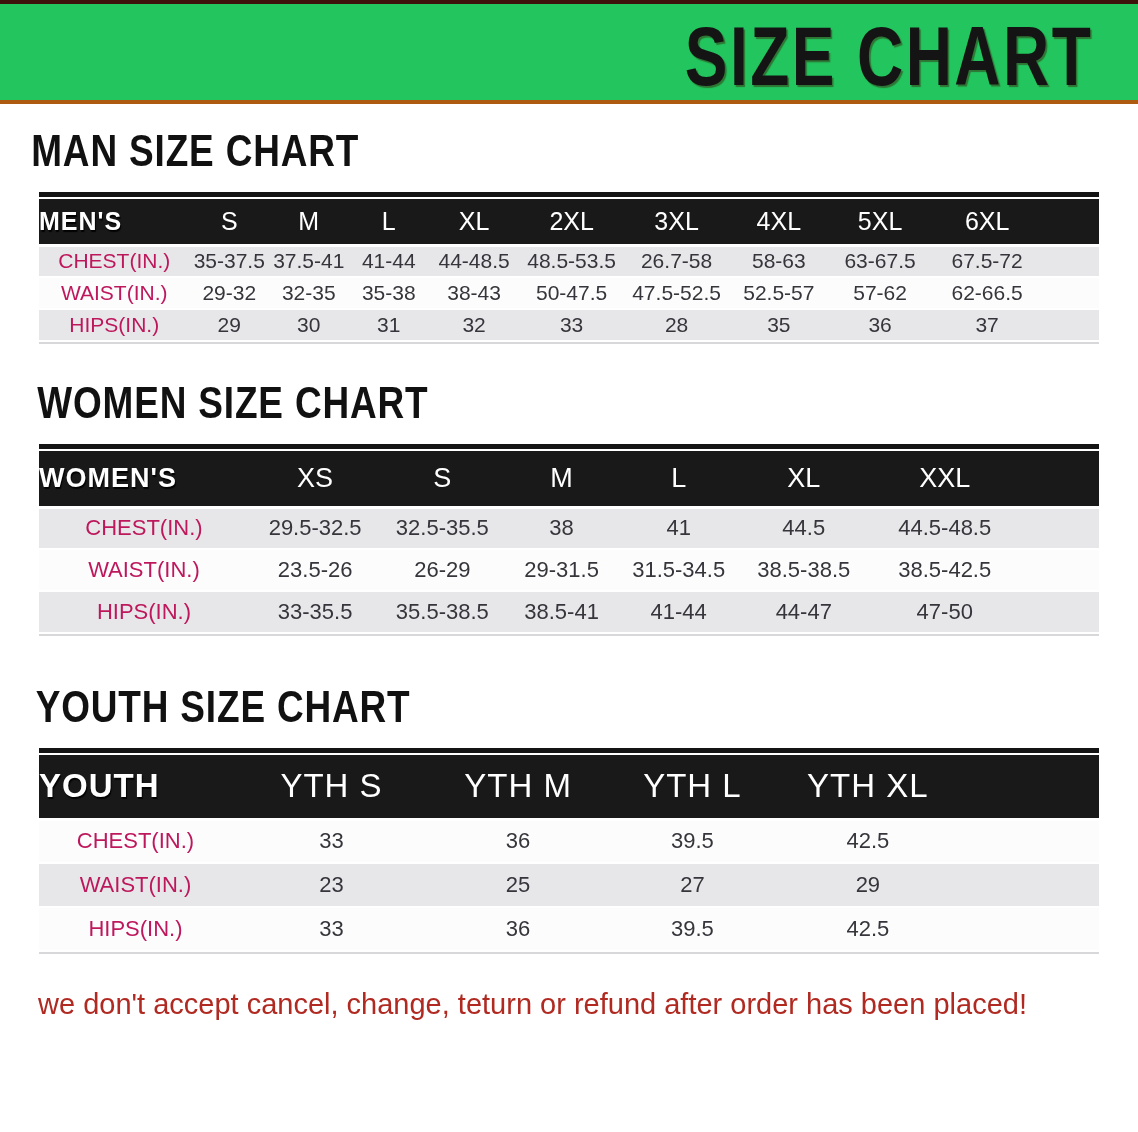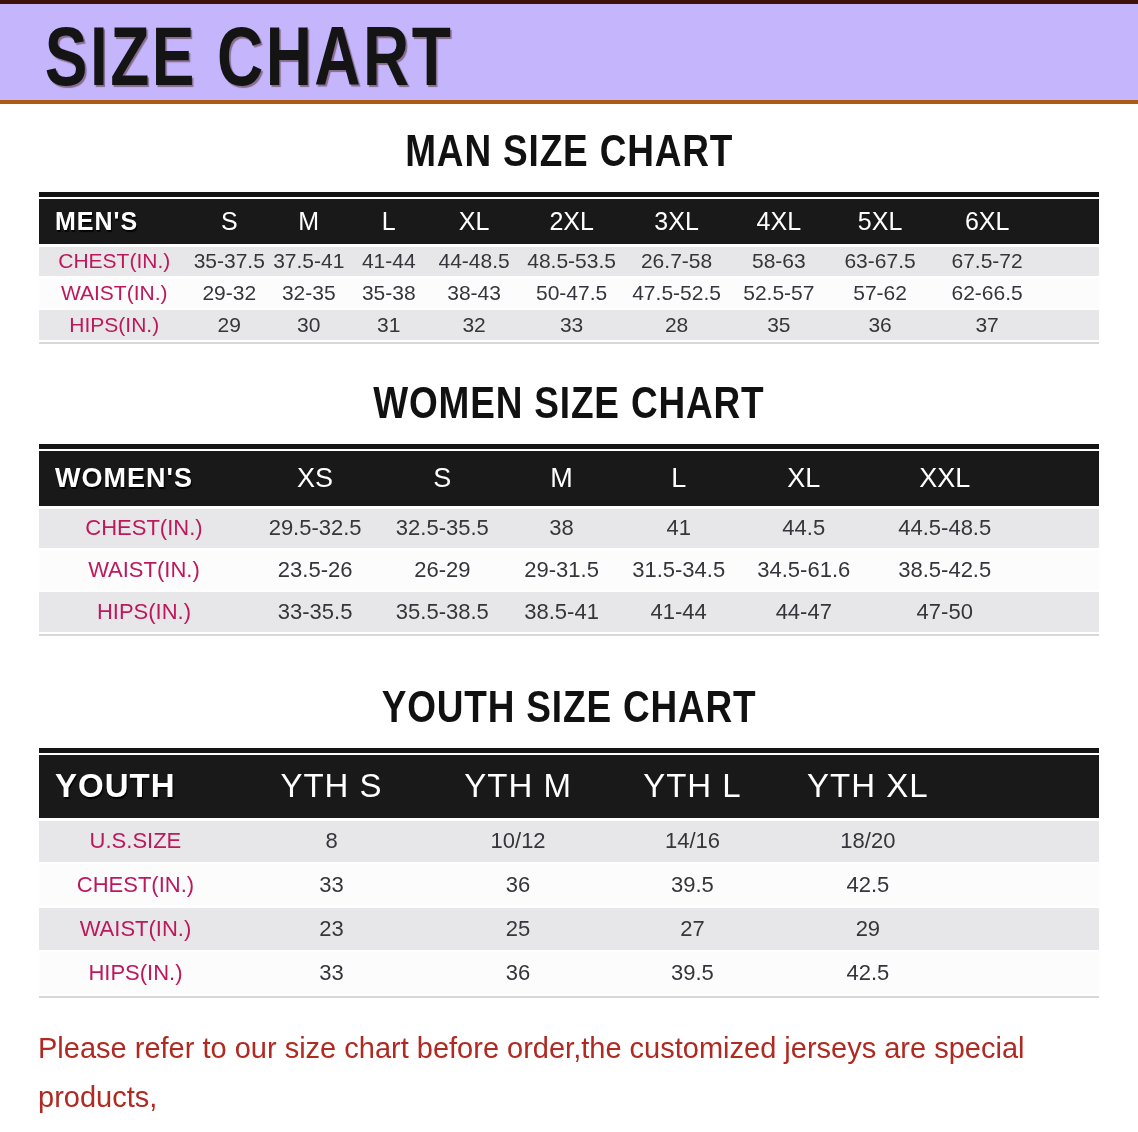--- a/index.html
+++ b/index.html
@@ -8,42 +8,41 @@
     width: 1138px;
     height: 1132px;
     font-family: "Liberation Sans", sans-serif;
     color: #1f1f24;
     overflow: hidden;
   }
 
   
   .banner {
     height: 104px;
-    background: #c4b5fd;
+    background: #22c55e;
     border-top: 4px solid #3E120A;
     border-bottom: 4px solid #AD5B10;
-    text-align: left;
+    text-align: right;
     overflow: hidden;
   }
   .banner-title {
     display: inline-block;
     font-size: 78px;
     font-weight: 800;
     line-height: 96px;
     color: #141414;
     letter-spacing: 3px;
     transform: scale(0.82, 1.08);
     transform-origin: center top;
     text-shadow: 2px 2px 1px rgba(60,20,0,0.45);
     white-space: nowrap;
   }
 
   
   .section-title {
-    text-align: center;
     margin-top: 22px;
     margin-bottom: 16px;
   }
   .section-title > span {
     display: inline-block;
     font-size: 44px;
     font-weight: 800;
     color: #111111;
     letter-spacing: 1px;
     transform: scaleX(0.84);
@@ -73,21 +72,20 @@
     vertical-align: middle;
   }
   .header-row th {
     background: #191919;
     color: #ffffff;
     border-bottom: 3px solid #ffffff;
     font-weight: 400;
   }
   .group-label {
     text-align: left !important;
-    padding-left: 16px;
     font-weight: 800 !important;
     letter-spacing: 1px;
     text-shadow: 1px 2px 1px rgba(0,0,0,0.9);
   }
   tr.data-row td { color: #35353B; }
   tr.data-row td.row-label { color: #be185d; }
   tr.odd  td { background: #E7E7E9; }
   tr.even td { background: #FCFCFC; }
   tbody tr td { border-bottom: 2px solid #ffffff; }
 
@@ -267,21 +265,21 @@
         <td>44.5</td>
         <td>44.5-48.5</td>
         <td></td>
       </tr>
       <tr class="data-row even">
         <td class="row-label">WAIST(IN.)</td>
         <td>23.5-26</td>
         <td>26-29</td>
         <td>29-31.5</td>
         <td>31.5-34.5</td>
-        <td>34.5-61.6</td>
+        <td>38.5-38.5</td>
         <td>38.5-42.5</td>
         <td></td>
       </tr>
       <tr class="data-row odd">
         <td class="row-label">HIPS(IN.)</td>
         <td>33-35.5</td>
         <td>35.5-38.5</td>
         <td>38.5-41</td>
         <td>41-44</td>
         <td>44-47</td>
@@ -310,28 +308,20 @@
       <tr class="header-row">
         <th class="group-label">YOUTH</th>
         <th>YTH S</th>
         <th>YTH M</th>
         <th>YTH L</th>
         <th>YTH XL</th>
         <th></th>
       </tr>
     </thead>
     <tbody>
-      <tr class="data-row odd">
-        <td class="row-label">U.S.SIZE</td>
-        <td>8</td>
-        <td>10/12</td>
-        <td>14/16</td>
-        <td>18/20</td>
-        <td></td>
-      </tr>
       <tr class="data-row even">
         <td class="row-label">CHEST(IN.)</td>
         <td>33</td>
         <td>36</td>
         <td>39.5</td>
         <td>42.5</td>
         <td></td>
       </tr>
       <tr class="data-row odd">
         <td class="row-label">WAIST(IN.)</td>
@@ -347,15 +337,14 @@
         <td>36</td>
         <td>39.5</td>
         <td>42.5</td>
         <td></td>
       </tr>
     </tbody>
   </table>
 </div>
 
 <div class="footer-note">
-  <div>Please refer to our size chart before order,the customized jerseys are special products,</div>
   <div>we don't accept cancel, change, teturn or refund after order has been placed!</div>
 </div>
 
 </body></html>

